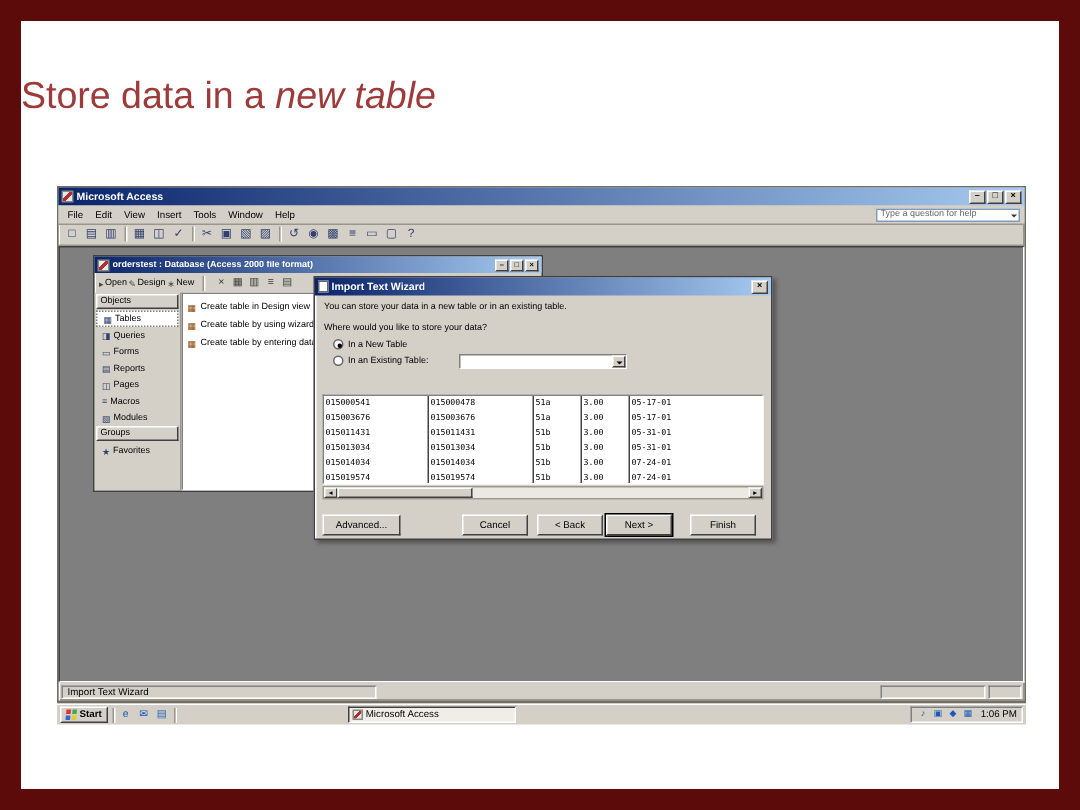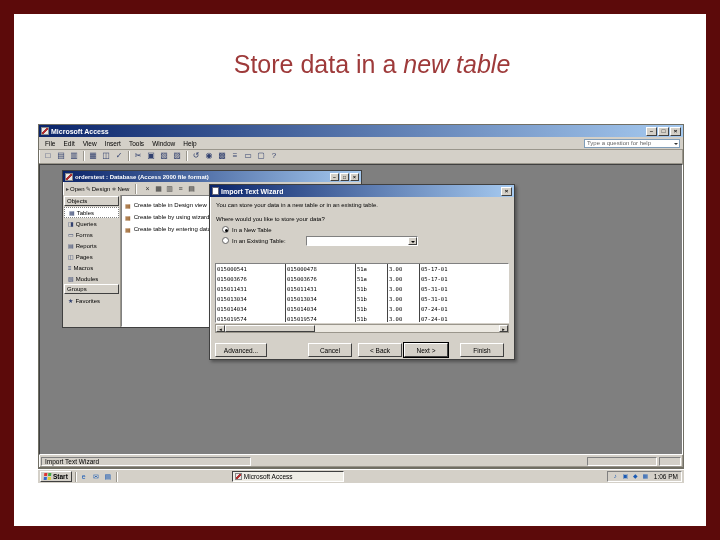--- a/index.html
+++ b/index.html
@@ -1,19 +1,19 @@
 <!DOCTYPE html>
 <html style="--frame: #5c0a0a; --title: #9e3a3a; --tb1: #0a246a; --tb2: #a6caf0; --chrome: #d4d0c8; --desktop: #7f7f7f;"><head>
 <meta charset="utf-8">
 <style>
 *{margin:0;padding:0;box-sizing:border-box;}
 html,body{width:720px;height:540px;}
 body{background:var(--frame,#5c0a0a);font-family:"Liberation Sans",sans-serif;position:relative;overflow:hidden;}
 .slide{position:absolute;left:14px;top:14px;width:692px;height:512px;background:#fff;}
-.slide-title{position:absolute;top:36px;width:100%;text-align:center;font-size:25px;color:var(--title,#9e3a3a);padding-left:24px;}
+.slide-title{position:absolute;top:36px;width:100%;text-align:left;font-size:25px;color:var(--title,#9e3a3a);}
 .slide-title .it{font-style:italic;}
 .shot{position:absolute;left:24px;top:110px;width:646px;height:359px;font-size:6.5px;}
 .window{background:var(--chrome,#d4d0c8);border:1px solid #716f64;box-shadow:inset 1px 1px 0 #fdfdfd,inset -1px -1px 0 #9a968c;}
 .access{position:absolute;left:0;top:0;width:646px;height:344px;display:flex;flex-direction:column;}
 .titlebar{height:12px;flex:0 0 12px;background:linear-gradient(90deg,var(--tb1,#0a246a),var(--tb2,#a6caf0));display:flex;align-items:center;gap:2px;padding:0 2px;color:#fff;font-size:7px;font-weight:bold;white-space:nowrap;}
 .appicon{width:8px;height:8px;flex:0 0 8px;background:linear-gradient(135deg,#e8e8e8 38%,#b03030 38%,#b03030 62%,#e8e8e8 62%);border:1px solid #888;}
 .docicon{width:7px;height:8px;flex:0 0 7px;background:#fff;border:1px solid #667;}
 .ttext{overflow:hidden;text-overflow:ellipsis;}
 .winbtns{margin-left:auto;display:flex;gap:1px;}
 .winbtn{width:11px;height:9px;background:var(--chrome,#d4d0c8);border:1px solid;border-color:#fff #404040 #404040 #fff;color:#000;font-size:6px;line-height:7px;text-align:center;font-weight:bold;}

